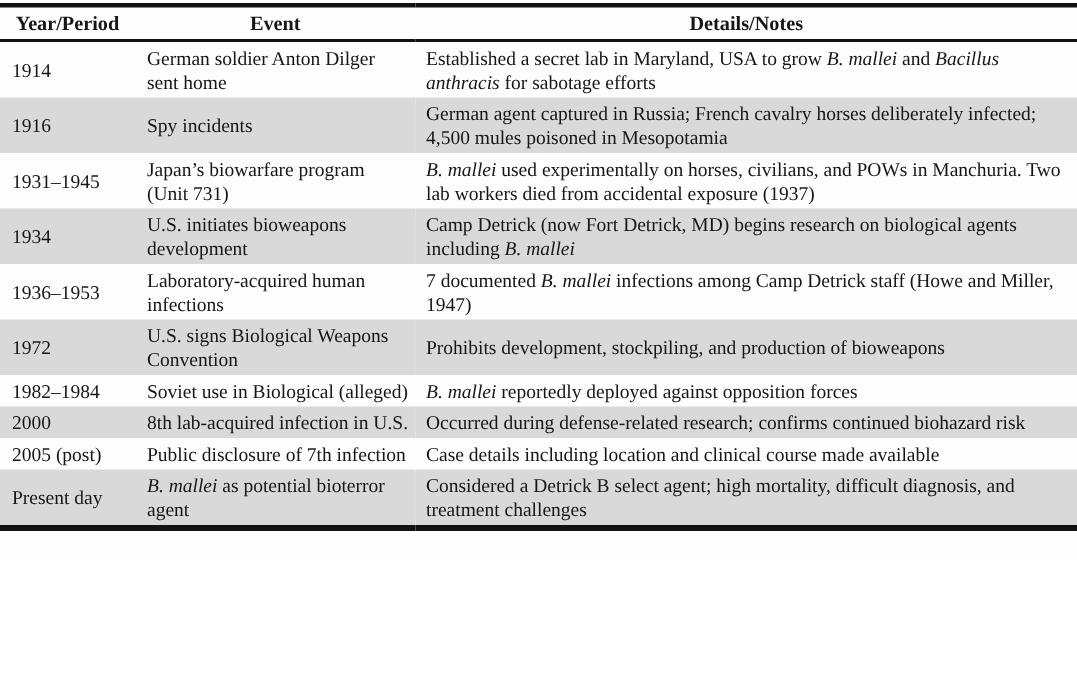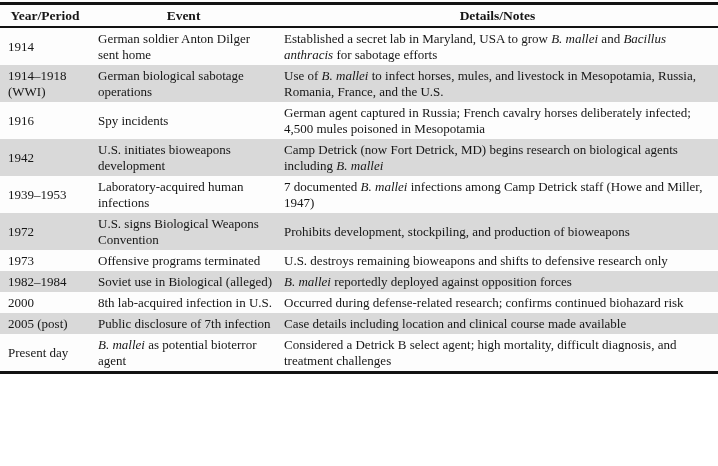--- a/index.html
+++ b/index.html
@@ -68,48 +68,43 @@
         <th>Details/Notes</th>
       </tr>
     </thead>
     <tbody id="table-body">
         <tr>
           <td class="year-period-cell">1914</td>
           <td class="event-cell">German soldier Anton Dilger sent home</td>
           <td class="details-cell">Established a secret lab in Maryland, USA to grow <i>B. mallei</i> and <i>Bacillus anthracis</i> for sabotage efforts</td>
         </tr>
         <tr>
-          <td class="year-period-cell">1914–1918 (WWI)</td>
-          <td class="event-cell">German biological sabotage operations</td>
-          <td class="details-cell">Use of <i>B. mallei</i> to infect horses, mules, and livestock in Mesopotamia, Russia, Romania, France, and the U.S.</td>
-        </tr>
-        <tr>
           <td class="year-period-cell">1916</td>
           <td class="event-cell">Spy incidents</td>
           <td class="details-cell">German agent captured in Russia; French cavalry horses deliberately infected; 4,500 mules poisoned in Mesopotamia</td>
         </tr>
         <tr>
-          <td class="year-period-cell">1942</td>
+          <td class="year-period-cell">1931–1945</td>
+          <td class="event-cell">Japan’s biowarfare program (Unit 731)</td>
+          <td class="details-cell"><i>B. mallei</i> used experimentally on horses, civilians, and POWs in Manchuria. Two lab workers died from accidental exposure (1937)</td>
+        </tr>
+        <tr>
+          <td class="year-period-cell">1934</td>
           <td class="event-cell">U.S. initiates bioweapons development</td>
           <td class="details-cell">Camp Detrick (now Fort Detrick, MD) begins research on biological agents including <i>B. mallei</i></td>
         </tr>
         <tr>
-          <td class="year-period-cell">1939–1953</td>
+          <td class="year-period-cell">1936–1953</td>
           <td class="event-cell">Laboratory-acquired human infections</td>
           <td class="details-cell">7 documented <i>B. mallei</i> infections among Camp Detrick staff (Howe and Miller, 1947)</td>
         </tr>
         <tr>
           <td class="year-period-cell">1972</td>
           <td class="event-cell">U.S. signs Biological Weapons Convention</td>
           <td class="details-cell">Prohibits development, stockpiling, and production of bioweapons</td>
-        </tr>
-        <tr>
-          <td class="year-period-cell">1973</td>
-          <td class="event-cell">Offensive programs terminated</td>
-          <td class="details-cell">U.S. destroys remaining bioweapons and shifts to defensive research only</td>
         </tr>
         <tr>
           <td class="year-period-cell">1982–1984</td>
           <td class="event-cell">Soviet use in Biological (alleged)</td>
           <td class="details-cell"><i>B. mallei</i> reportedly deployed against opposition forces</td>
         </tr>
         <tr>
           <td class="year-period-cell">2000</td>
           <td class="event-cell">8th lab-acquired infection in U.S.</td>
           <td class="details-cell">Occurred during defense-related research; confirms continued biohazard risk</td>

